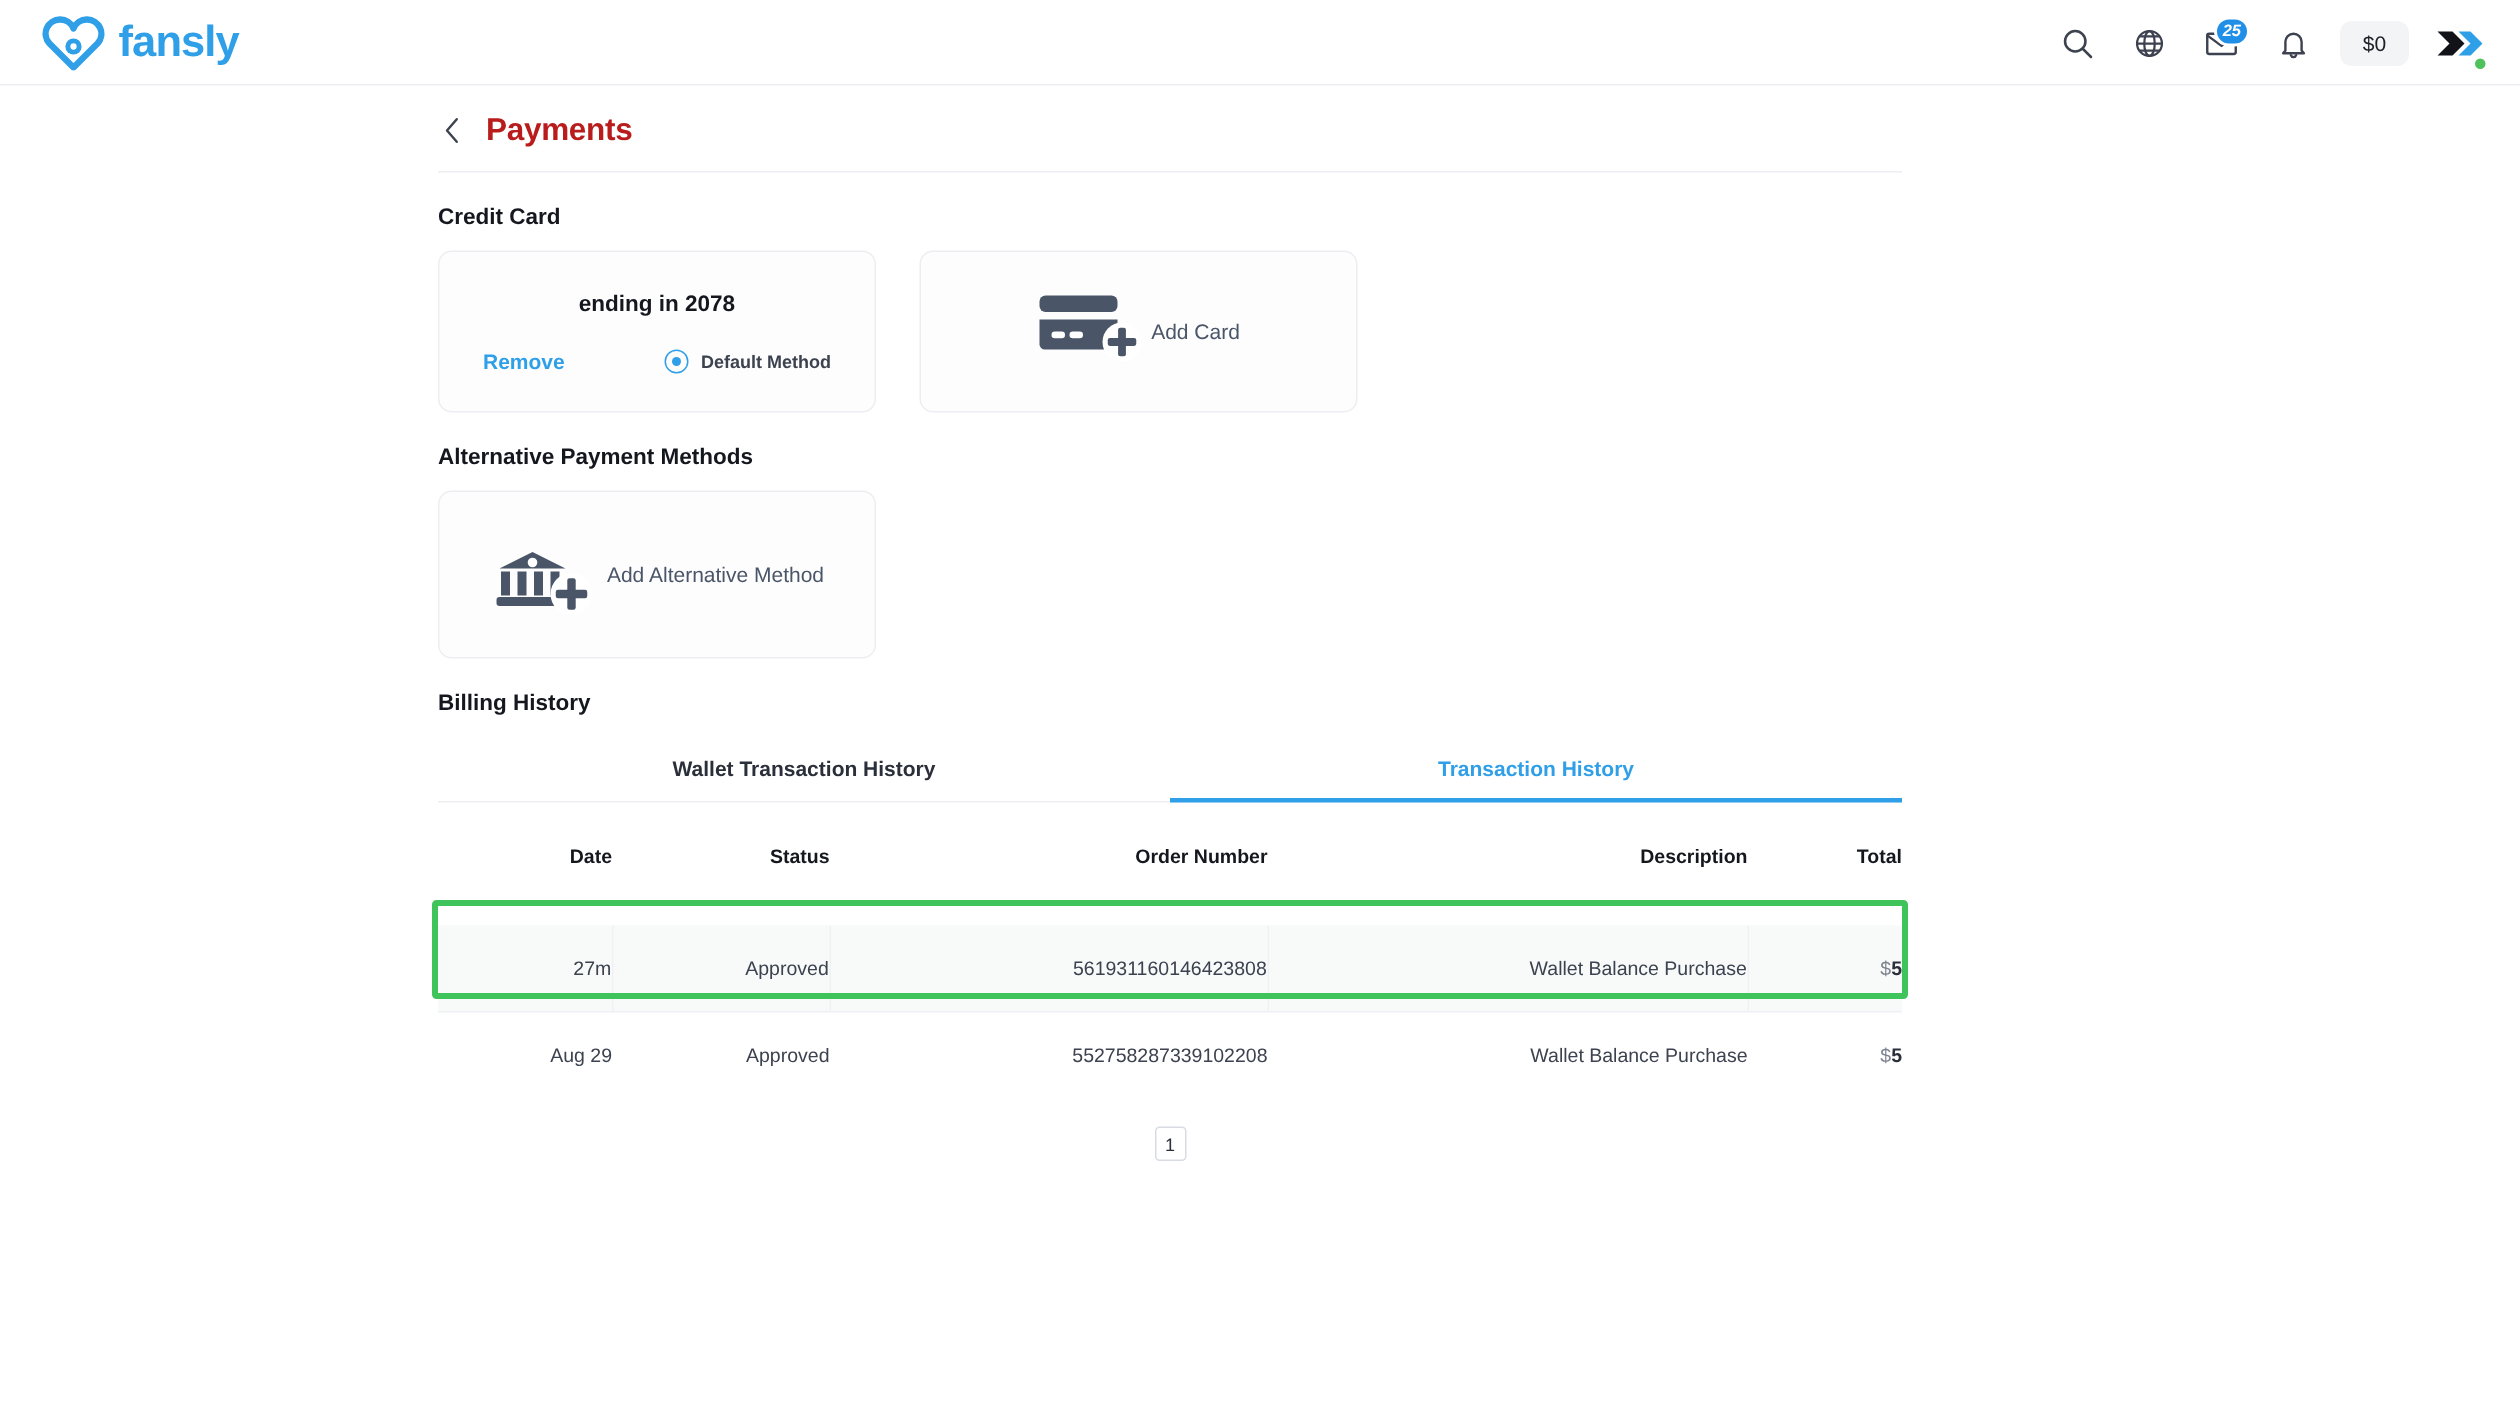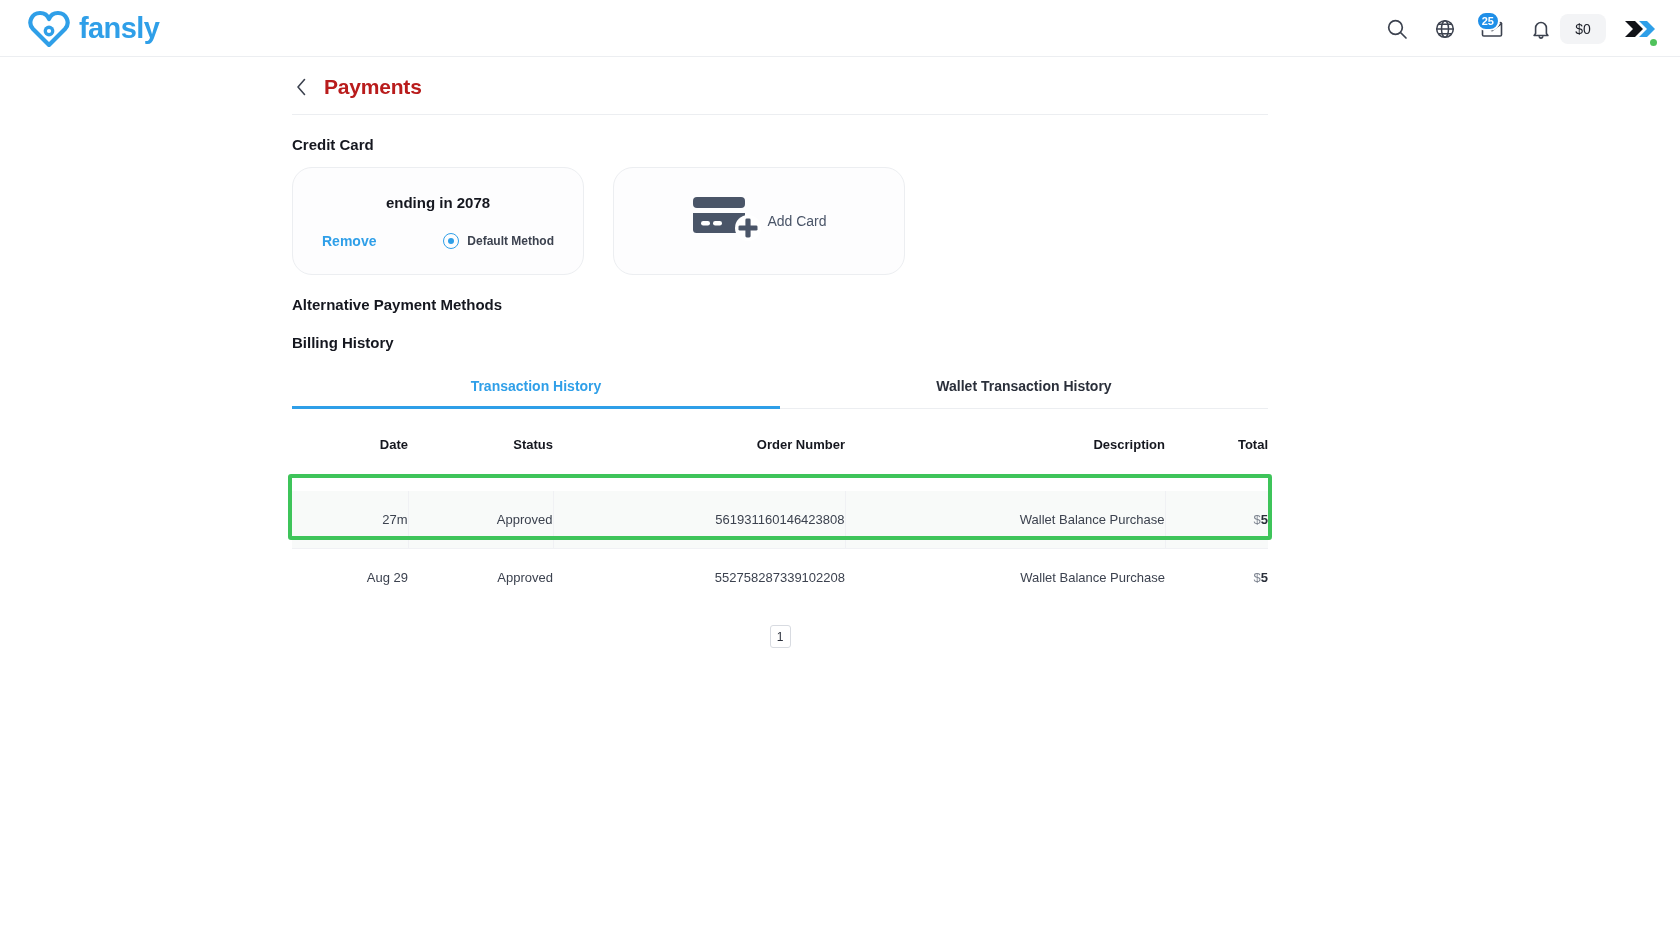--- a/index.html
+++ b/index.html
@@ -40,23 +40,24 @@
     position: absolute;
     right: 18px;
     top: 0;
     height: 57px;
     display: flex;
     align-items: center;
     gap: 2px;
   }
   .hicon {
     width: 46px; height: 46px;
-    display: flex; align-items: center; justify-content: flex-end;
+    display: flex; align-items: center; justify-content: center;
     position: relative;
     color: #3c424f;
+    font-style: italic;
   }
   .badge {
     position: absolute;
     top: 5px; right: 4px;
     min-width: 20px; height: 20px;
     border-radius: 10px;
     background: #1f8fe8;
     color: #fff;
     font-size: 11px;
     font-weight: 700;
@@ -124,21 +125,21 @@
     font-weight: 700;
     color: #15171f;
     margin-top: 21px;
     margin-bottom: 14px;
   }
 
   
   .cards-row { display: flex; gap: 29px; }
   .pay-card {
     border: 1px solid #eceef1;
-    border-radius: 20px;
+    border-radius: 9px;
     background: #fdfdfe;
     width: 292px;
     height: 108px;
     position: relative;
   }
   .pay-card.saved {
     display: flex;
     flex-direction: column;
     justify-content: center;
     padding: 0 29px;
@@ -385,26 +386,45 @@
               <rect x="47.5" y="32.4" width="19" height="5.2" rx="1.4"></rect>
             </svg>
           </span>
           <span class="tile-label">Add Card</span>
         </div>
       </div>
     </div>
 
     <div class="section-head">Alternative Payment Methods</div>
 
+    <div class="alt-card">
+      <div class="add-tile">
+        <span class="glyph">
+          <svg width="74" height="58" viewBox="0 0 74 58" fill="#4a5568">
+            <path d="M28 16 L6 27 h44 Z"></path>
+            <circle cx="28" cy="23" r="3.2" fill="#ffffff"></circle>
+            <rect x="7" y="29" width="6" height="16"></rect>
+            <rect x="18" y="29" width="6" height="16"></rect>
+            <rect x="29" y="29" width="6" height="16"></rect>
+            <rect x="40" y="29" width="6" height="16"></rect>
+            <rect x="4" y="46" width="48" height="6" rx="2"></rect>
+            <circle cx="54" cy="44" r="14" fill="#ffffff"></circle>
+            <rect x="51.2" y="33.5" width="5.6" height="21" rx="1.5"></rect>
+            <rect x="43.5" y="41.2" width="21" height="5.6" rx="1.5"></rect>
+          </svg>
+        </span>
+        <span class="tile-label">Add Alternative Method</span>
+      </div>
+    </div>
 
     <div class="section-head">Billing History</div>
 
     <div class="tabs">
+      <div class="tab">Wallet Transaction History</div>
       <div class="tab active">Transaction History</div>
-      <div class="tab">Wallet Transaction History</div>
     </div>
 
     <div class="table-wrap">
       <table class="bh-table">
         <thead>
           <tr>
             <th class="col-date">Date</th>
             <th class="col-status">Status</th>
             <th class="col-order">Order Number</th>
             <th class="col-desc">Description</th>

